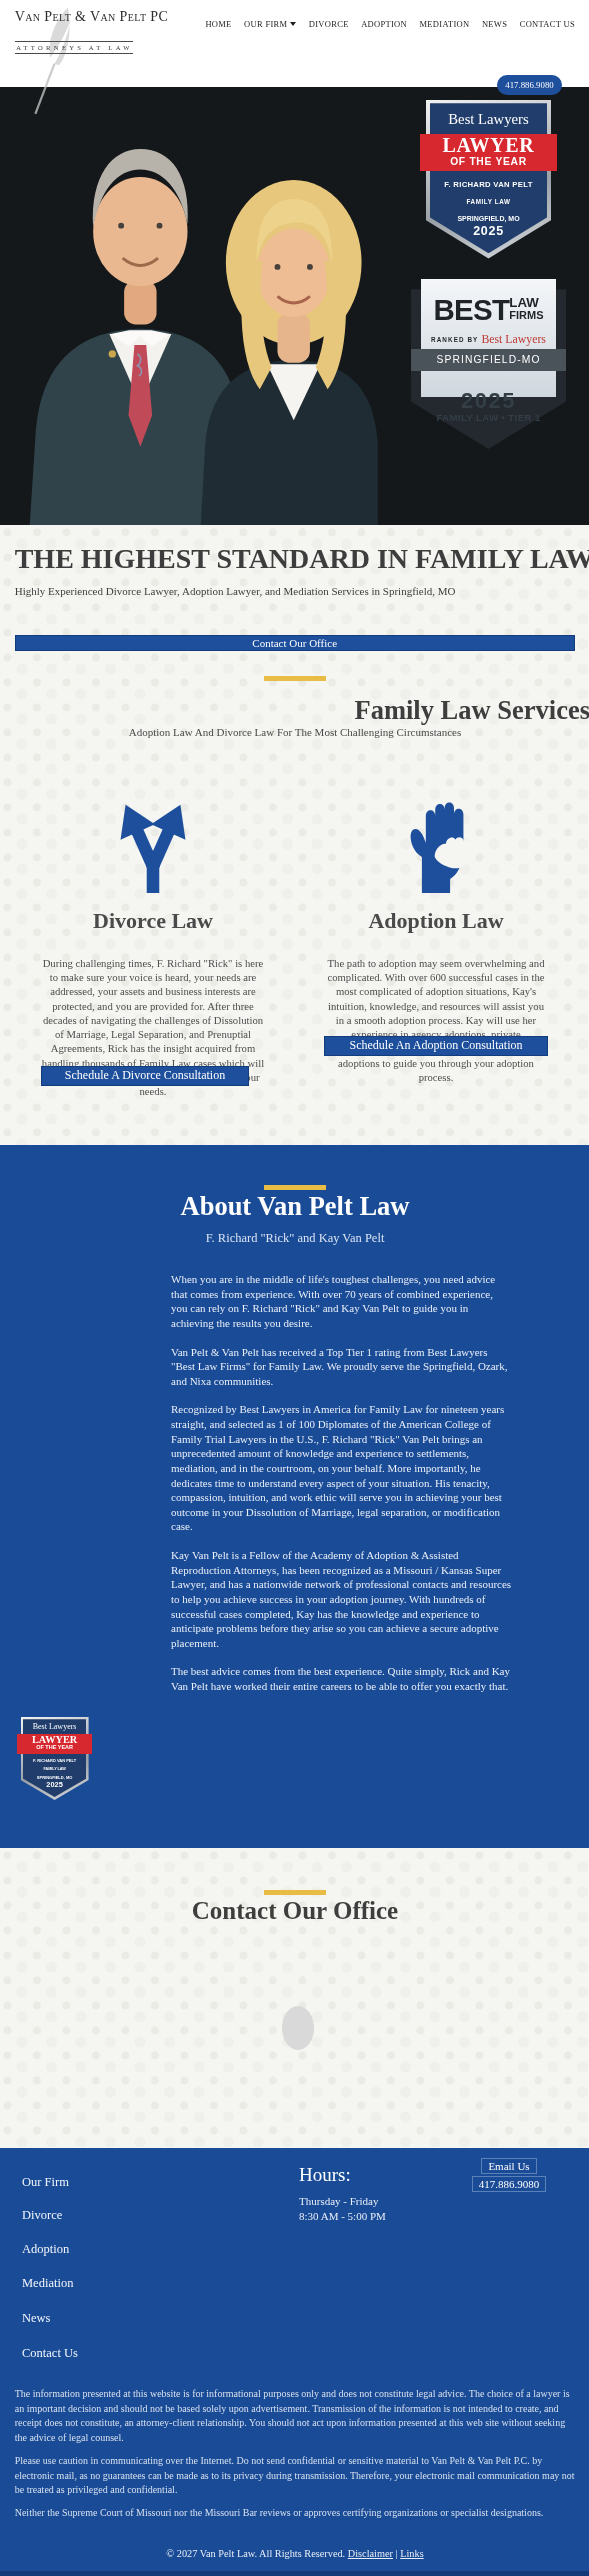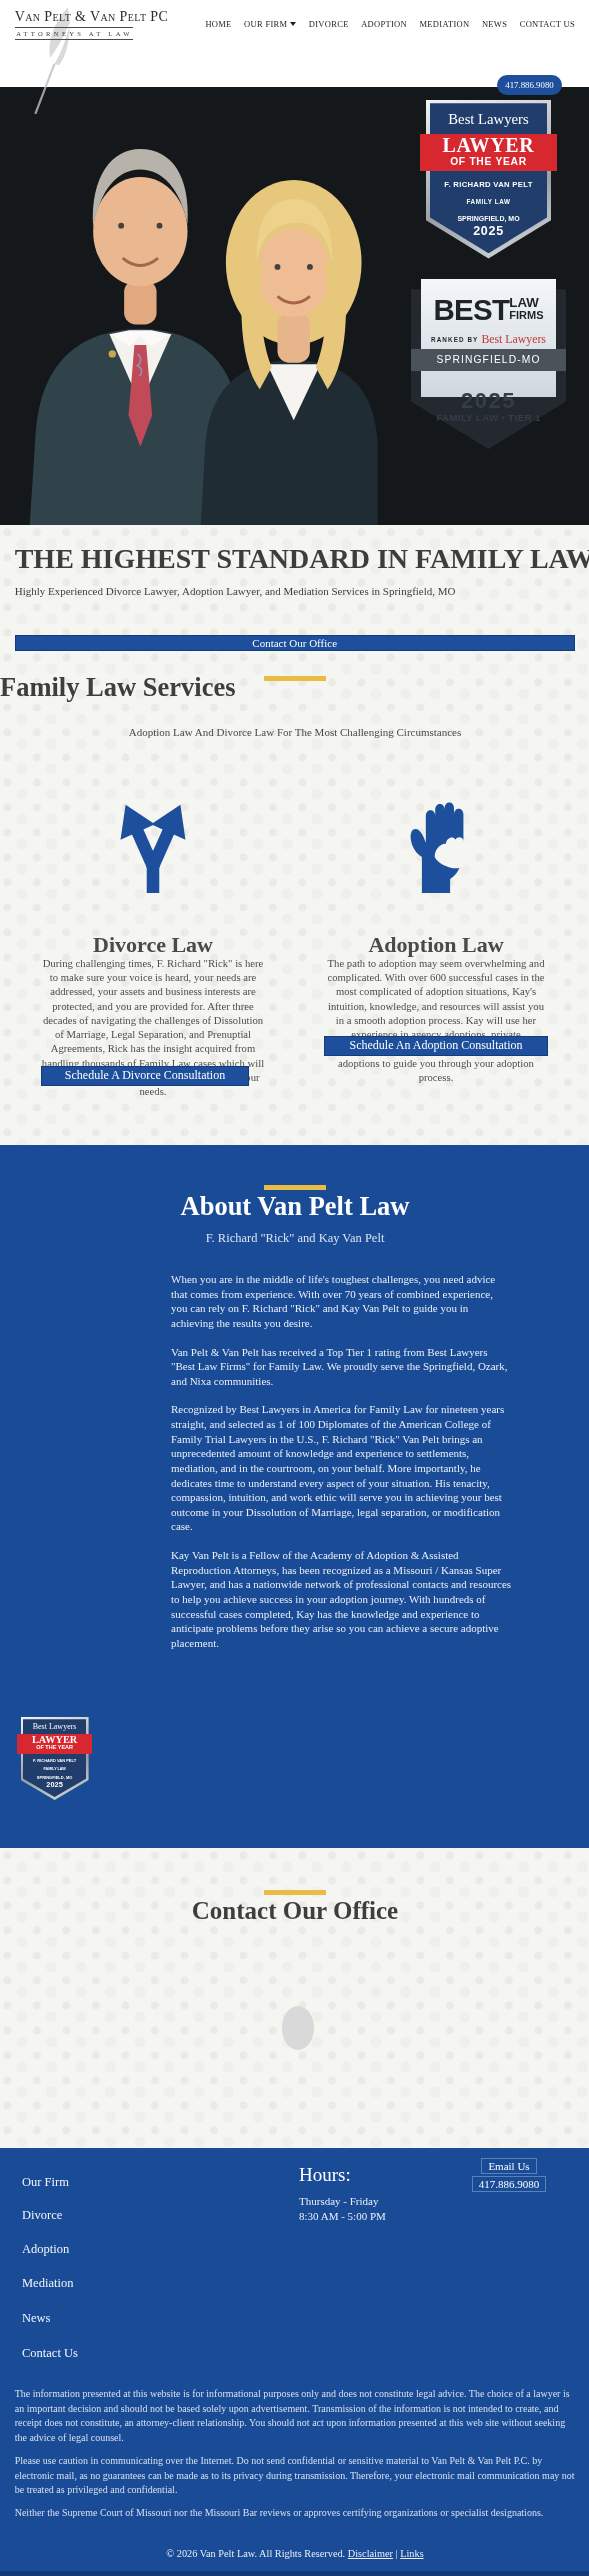--- a/index.html
+++ b/index.html
@@ -4,21 +4,21 @@
 <style>
   * { margin:0; padding:0; box-sizing:border-box; }
   html,body { background:#e9e9e9; }
   body { font-family:"Liberation Serif", serif; }
   .page { position:relative; width:590px; height:2576px; margin:0 auto; background:#f5f5f2; overflow:hidden; }
 
   
   .header { position:absolute; top:0; left:0; width:590px; height:87px; background:#ffffff; z-index:5; }
   .logo { position:absolute; top:8.8px; left:14.7px; width:118px; }
   .logo-quill { position:absolute; top:-2.9px; left:10.3px; opacity:.8; }
-  .logo-line1 { position:relative; font-size:14px; color:#2e2e2e; font-variant:small-caps; letter-spacing:0.4px; border-bottom:1.5px solid #4a4a4a; padding-bottom:2px; white-space:nowrap; }
+  .logo-line1 { position:relative; font-size:14px; color:#2e2e2e; font-variant:small-caps; letter-spacing:0.4px; border-bottom:1.5px solid #4a4a4a; padding-bottom:16px; white-space:nowrap; }
   .logo-line2 { position:relative; font-size:6.6px; color:#3a3a3a; letter-spacing:3.3px; padding:2.2px 0 2.2px 1.5px; border-bottom:1.1px solid #4a4a4a; white-space:nowrap; }
   .nav { position:absolute; top:19px; left:184px; width:391px; display:flex; justify-content:flex-end; gap:12.5px; align-items:center; }
   .nav-item { font-size:8.5px; color:#1f1f1f; letter-spacing:0.3px; cursor:pointer; white-space:nowrap; display:flex; align-items:center; gap:2.9px; }
   .chev { width:0; height:0; border-left:3.3px solid transparent; border-right:3.3px solid transparent; border-top:4.4px solid #1f1f1f; display:inline-block; }
   .phone-pill { position:absolute; top:75px; left:497px; width:65px; height:20px; background:#1d4f9c; border-radius:10.3px; color:#fff; font-size:8.8px; display:flex; align-items:center; justify-content:center; }
 
   
   .hero { position:absolute; top:87px; left:0; width:590px; height:438px; background:#15181a; }
   .hero-photo { position:absolute; left:0; top:0; }
 
@@ -59,25 +59,25 @@
   
   .intro-h1 { position:absolute; top:17.7px; left:14.7px; width:560px; font-size:28px; font-weight:bold; color:#3d3d3d; white-space:nowrap; }
   .intro-sub { position:absolute; top:60px; left:14.7px; width:560px; font-size:11px; color:#3f3f3f; }
   .cta { position:absolute; left:14.7px; width:560px; height:16px; background:#1d4f9c; border:0.7px solid #123c7c; color:#fff; font-family:"Liberation Serif",serif; font-size:11px; text-align:center; line-height:14.7px; cursor:pointer; display:block; }
   .cta.b1 { top:94px; }
   .cta.b2 { top:110px; }
 
   
   .gold-bar { position:absolute; left:264px; width:62px; height:5.2px; background:#e9bc45; }
   .services-bar { top:151px; }
-  .services-h2 { position:absolute; top:147px; width:100%; text-align:left; font-size:26.5px; font-weight:bold; color:#3e3e3e; }
+  .services-h2 { position:absolute; top:170px; width:100%; text-align:right; font-size:26.5px; font-weight:bold; color:#3e3e3e; }
   .services-sub { position:absolute; top:201px; width:100%; text-align:center; font-size:11px; color:#4a4a4a; }
   .svc-icon { position:absolute; top:274px; width:224px; text-align:center; }
   .svc-icon.left { left:41px; } .svc-icon.right { left:324px; }
-  .svc-h3 { position:absolute; top:383px; width:224px; text-align:center; font-size:22px; color:#4a4a4a;margin-top:24px; }
+  .svc-h3 { position:absolute; top:383px; width:224px; text-align:center; font-size:22px; color:#4a4a4a; }
   .svc-h3.left { left:41px; } .svc-h3.right { left:324px; }
   .svc-body { position:absolute; top:431px; width:224px; text-align:center; font-size:10.7px; line-height:1.33; color:#4e4e4e; }
   .svc-body.left { left:41px; } .svc-body.right { left:324px; }
   .svc-btn { position:absolute; display:inline-block; background:#1d4f9c; border:0.7px solid #123c7c; color:#fff; font-size:12px; padding:0.7px 5.9px 2.2px; cursor:pointer; white-space:nowrap; }
   .svc-btn.left { top:541px; left:41px; width:208px; text-align:center; }
   .svc-btn.right { top:511px; left:324px; width:224px; text-align:center; }
 
   
   .about { position:absolute; top:1145px; left:0; width:590px; height:703px; background:#1a4b96; }
   .about .gold-bar { top:40px; }
@@ -262,20 +262,21 @@
 
   <div class="about">
     <div class="gold-bar"></div>
     <h2 class="about-h2">About Van Pelt Law</h2>
     <div class="about-sub">F. Richard "Rick" and Kay Van Pelt</div>
     <div class="about-copy">
       <p>When you are in the middle of life's toughest challenges, you need advice that comes from experience. With over 70 years of combined experience, you can rely on F. Richard "Rick" and Kay Van Pelt to guide you in achieving the results you desire.</p>
       <p>Van Pelt &amp; Van Pelt has received a Top Tier 1 rating from Best Lawyers "Best Law Firms" for Family Law. We proudly serve the Springfield, Ozark, and Nixa communities.</p>
       <p>Recognized by Best Lawyers in America for Family Law for nineteen years straight, and selected as 1 of 100 Diplomates of the American College of Family Trial Lawyers in the U.S., F. Richard "Rick" Van Pelt brings an unprecedented amount of knowledge and experience to settlements, mediation, and in the courtroom, on your behalf. More importantly, he dedicates time to understand every aspect of your situation. His tenacity, compassion, intuition, and work ethic will serve you in achieving your best outcome in your Dissolution of Marriage, legal separation, or modification case.</p>
       <p>Kay Van Pelt is a Fellow of the Academy of Adoption &amp; Assisted Reproduction Attorneys, has been recognized as a Missouri / Kansas Super Lawyer, and has a nationwide network of professional contacts and resources to help you achieve success in your adoption journey. With hundreds of successful cases completed, Kay has the knowledge and experience to anticipate problems before they arise so you can achieve a secure adoptive placement.</p>
+      <p>The best advice comes from the best experience. Quite simply, Rick and Kay Van Pelt have worked their entire careers to be able to offer you exactly that.</p>
     </div>
     <div class="badge-mini">
       <div class="shield-outer"></div>
       <div class="shield-inner"></div>
       <div class="brand">Best Lawyers</div>
       <div class="ribbon">
         <div class="t1">LAWYER</div>
         <div class="t2">OF THE YEAR</div>
       </div>
       <div class="name">F. RICHARD VAN PELT</div>
@@ -308,21 +309,21 @@
       <span class="f-box" style="margin-top:1.5px">417.886.9080</span>
     </div>
 
     <div class="f-disc">
       <p>The information presented at this website is for informational purposes only and does not constitute legal advice. The choice of a lawyer is an important decision and should not be based solely upon advertisement. Transmission of the information is not intended to create, and receipt does not constitute, an attorney-client relationship. You should not act upon information presented at this web site without seeking the advice of legal counsel.</p>
       <p>Please use caution in communicating over the Internet. Do not send confidential or sensitive material to Van Pelt &amp; Van Pelt P.C. by electronic mail, as no guarantees can be made as to its privacy during transmission. Therefore, your electronic mail communication may not be treated as privileged and confidential.</p>
       <p>Neither the Supreme Court of Missouri nor the Missouri Bar reviews or approves certifying organizations or specialist designations.</p>
     </div>
 
     <div class="f-copy">
-      <span>© 2026 Van Pelt Law. All Rights Reserved.</span>
+      <span>© 2027 Van Pelt Law. All Rights Reserved.</span>
       <a>Disclaimer</a>
       <span>|</span>
       <a>Links</a>
     </div>
     <div class="f-strip"></div>
   </div>
 
 </div>
 
 

